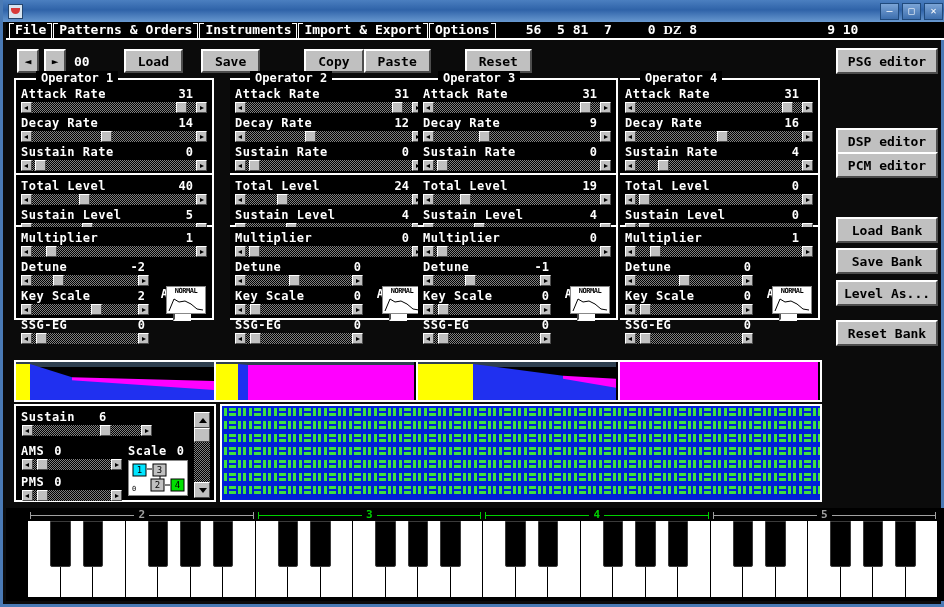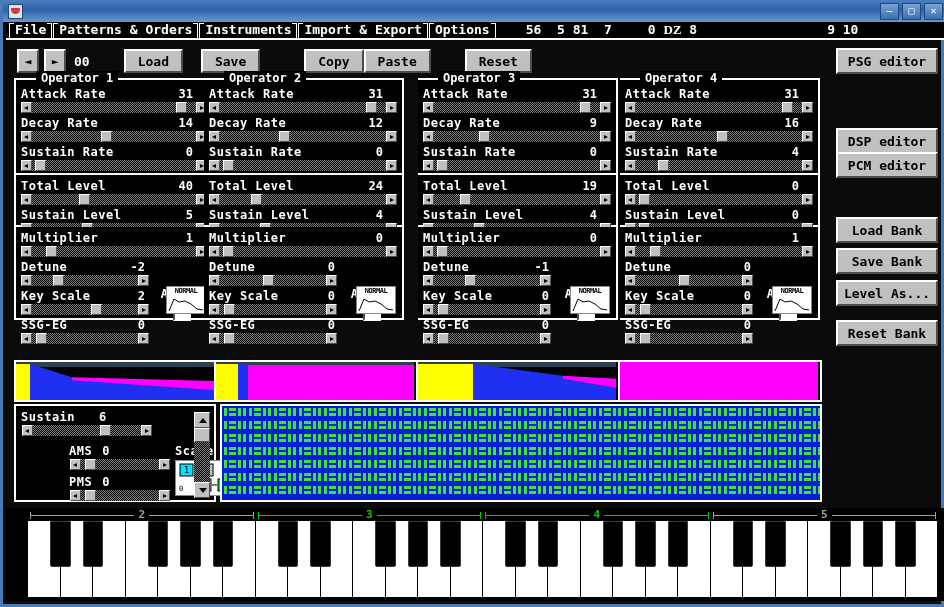--- a/index.html
+++ b/index.html
@@ -290,21 +290,21 @@
             <div class="chk"></div>
           </div>
           <div class="ssgbox">
             <div class="cap">NORMAL</div>
             <svg width="38" height="17" viewBox="0 0 38 17">
               <polyline points="2,15 7,3 12,6 18,5 24,8 30,13 36,14" fill="none" stroke="#000" stroke-width="1"></polyline>
             </svg>
           </div>
         </div>
       </div>
-      <div class="op" style="left: 190px;">
+      <div class="op" style="left: 216px;">
         <div class="grp nb-l" style="height:97px;padding-top:6px">
           <div class="legend">Operator 2</div>
           <div class="row"><span class="lbl">Attack Rate</span><span class="val" style="padding-right:14px;">31</span></div>
           <div class="sld" style="">
             <div class="ar l"></div>
             <div class="trk">
               <div class="thm" style="left:calc(94% - 10.34px)"></div>
             </div>
             <div class="ar r"></div>
           </div>
@@ -643,21 +643,21 @@
         <span class="val" style="padding-right:6px;margin-left:24px">6</span>
       </div>
       <div class="sld" style="width:130px;margin-left:6px">
         <div class="ar l"></div>
         <div class="trk">
             <div class="thm" style="left:62%"></div>
           </div>
         <div class="ar r"></div>
       </div>
 
-      <div style="display:flex;margin-left:48px;">
+      <div style="display:flex;">
         <div style="width:112px">
           <div class="row" style="padding-top:6px">
             <span class="lbl">AMS</span>
             <span style="margin-left:10px">0</span>
           </div>
           <div class="sld" style="width:100px;margin-left:6px">
             <div class="ar l"></div>
             <div class="trk">
                 <div class="thm" style="left:5%"></div>
               </div>

